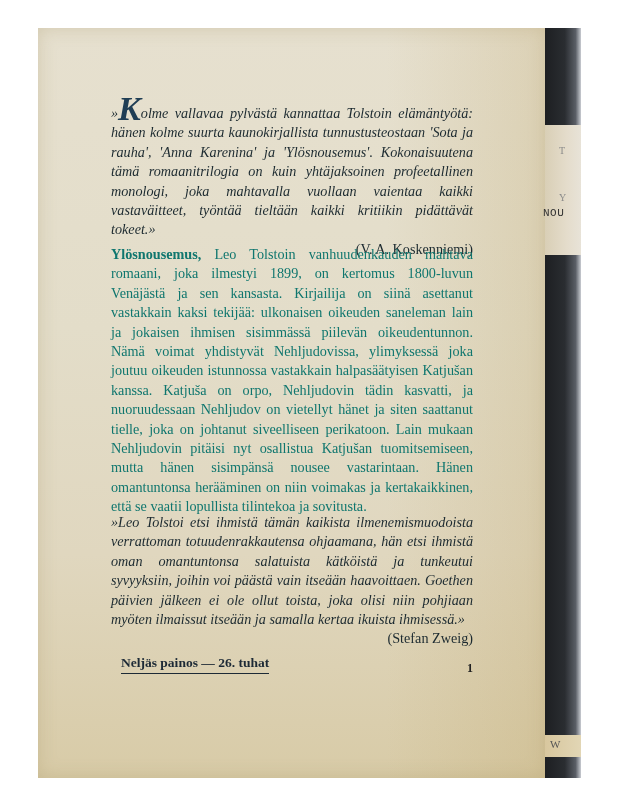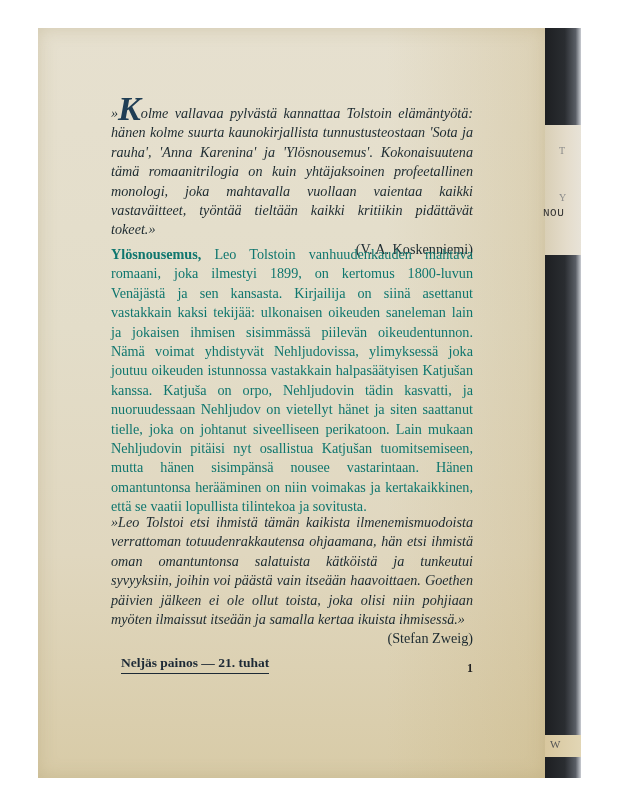--- a/index.html
+++ b/index.html
@@ -78,14 +78,14 @@
 <div class="text-block roman" style="top:245px;">
   <span class="lead-bold">Ylösnousemus,</span>
   <span>Leo Tolstoin vanhuudenkauden mahtava romaani, joka ilmestyi 1899, on kertomus 1800-luvun Venäjästä ja sen kansasta. Kirjailija on siinä asettanut vastakkain kaksi tekijää: ulkonaisen oikeuden saneleman lain ja jokaisen ihmisen sisimmässä piilevän oikeudentunnon. Nämä voimat yhdistyvät Nehljudovissa, ylimyksessä joka joutuu oikeuden istunnossa vastakkain halpasäätyisen Katjušan kanssa. Katjuša on orpo, Nehljudovin tädin kasvatti, ja nuoruudessaan Nehljudov on vietellyt hänet ja siten saattanut tielle, joka on johtanut siveelliseen perikatoon. Lain mukaan Nehljudovin pitäisi nyt osallistua Katjušan tuomitsemiseen, mutta hänen sisimpänsä nousee vastarintaan. Hänen omantuntonsa herääminen on niin voimakas ja kertakaikkinen, että se vaatii lopullista tilintekoa ja sovitusta.</span>
 </div>
 
 <div class="text-block quote" style="top:513px;">
   <span>»Leo Tolstoi etsi ihmistä tämän kaikista ilmenemismuodoista verrattoman totuudenrakkautensa ohjaamana, hän etsi ihmistä oman omantuntonsa salatuista kätköistä ja tunkeutui syvyyksiin, joihin voi päästä vain itseään haavoittaen. Goethen päivien jälkeen ei ole ollut toista, joka olisi niin pohjiaan myöten ilmaissut itseään ja samalla kertaa ikuista ihmisessä.»</span>
   <span style="font-style:normal; float:right;">(Stefan Zweig)</span>
 </div>
 
-<div class="footer-edition">Neljäs painos — 21. tuhat</div>
+<div class="footer-edition">Neljäs painos — 26. tuhat</div>
 <div class="page-number">1</div>
 
 </body></html>

